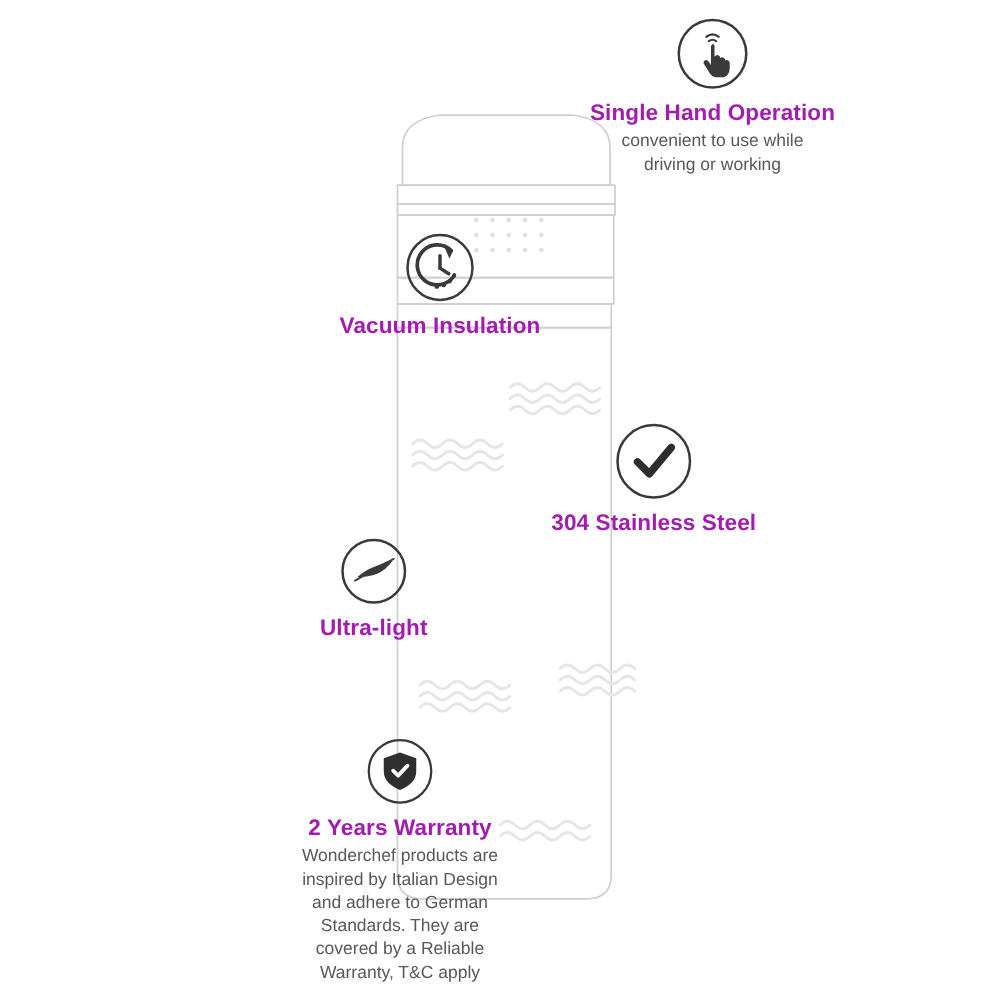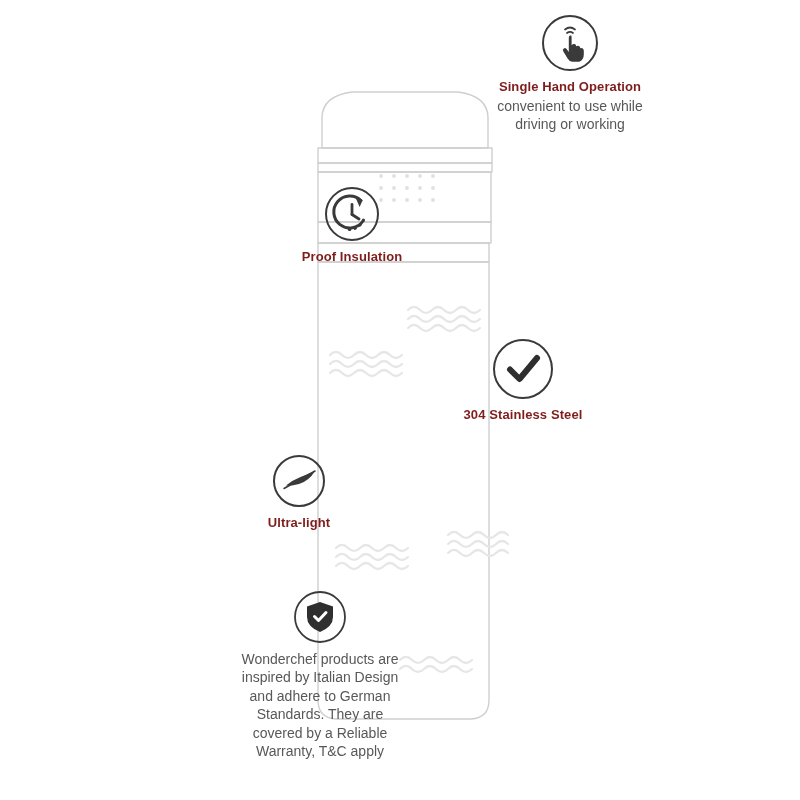--- a/index.html
+++ b/index.html
@@ -14,23 +14,23 @@
   
   .bottle-layer { position: absolute; inset: 0; }
 
   
   .callout { position: absolute; text-align: center; }
   .callout .icon-wrap {
     display: flex; justify-content: center; align-items: center;
     margin-bottom: 6px;
   }
   .callout .c-title {
-    font-size: 13px;
+    font-size: 18px;
     font-weight: bold;
-    color: #7f1d1d;
+    color: #a21caf;
     letter-spacing: 0.1px;
     line-height: 1.35;
     margin-bottom: 1px;
   }
   .callout .c-body {
     font-size: 14px;
     font-weight: 400;
     color: #585858;
     line-height: 1.32;
     white-space: pre-line;
@@ -142,54 +142,55 @@
         <path d="M31.5 11.5 L38.6 14.2 L35.6 21 Z" fill="#3a3a3a"></path>
 
         <path d="M39.5 34 A16 16 0 0 1 23 43.4" fill="none" stroke="#3a3a3a" stroke-width="3" stroke-linecap="round" stroke-dasharray="0.6 5.2"></path>
 
         <g stroke="#3a3a3a" stroke-width="2.8" stroke-linecap="round">
           <path d="M28 18.5 L28 28.5"></path>
           <path d="M28 28.5 L35 33"></path>
         </g>
       </svg>
     </div>
-    <div class="c-title">Proof Insulation</div>
+    <div class="c-title">Vacuum Insulation</div>
   </div>
 
   <div class="callout" style="left:378px; top:338px; width:290px;">
     <div class="icon-wrap">
       <svg width="62" height="62" viewBox="0 0 62 62">
         <circle cx="31" cy="31" r="29" fill="none" stroke="#3a3a3a" stroke-width="2"></circle>
         <path d="M18 31.5 L27.5 41 L45 20" fill="none" stroke="#2e2e2e" stroke-width="6" stroke-linecap="round" stroke-linejoin="round"></path>
       </svg>
     </div>
     <div class="c-title">304 Stainless Steel</div>
   </div>
 
-  <div class="callout" style="left:208px; top:454px; width:182px;">
+  <div class="callout" style="left:208px; top:430px; width:182px;">
     <div class="icon-wrap">
       <svg width="54" height="54" viewBox="0 0 54 54">
         <circle cx="27" cy="27" r="25" fill="none" stroke="#3a3a3a" stroke-width="2"></circle>
         <path d="M43 17 q-6 10 -16 13 q-7 2 -13 1.6
                  q6 -5.4 14 -8.4 q9 -3.6 15 -6.2 z" fill="#3a3a3a"></path>
         <path d="M43 17 L12 34.5" stroke="#3a3a3a" stroke-width="1.5" stroke-linecap="round" fill="none"></path>
       </svg>
     </div>
     <div class="c-title">Ultra-light</div>
   </div>
 
 
   <div class="callout" style="left:200px; top:590px; width:240px;">
     <div class="icon-wrap">
       <svg width="54" height="54" viewBox="0 0 54 54">
         <circle cx="27" cy="27" r="25" fill="none" stroke="#3a3a3a" stroke-width="1.8"></circle>
         <path d="M27 12 L40 16.5 L40 27 q0 9.6 -13 15 q-13 -5.4 -13 -15 L14 16.5 Z" fill="#2f2f2f"></path>
         <path d="M21.5 26.5 L25.5 30.5 L33 22.5" fill="none" stroke="#ffffff" stroke-width="3" stroke-linecap="round" stroke-linejoin="round"></path>
       </svg>
     </div>
+    <div class="c-title">2 Years Warranty</div>
     <div class="c-body">Wonderchef products are
 inspired by Italian Design
 and adhere to German
 Standards. They are
 covered by a Reliable
 Warranty, T&amp;C apply</div>
   </div>
 
 </div>
 

